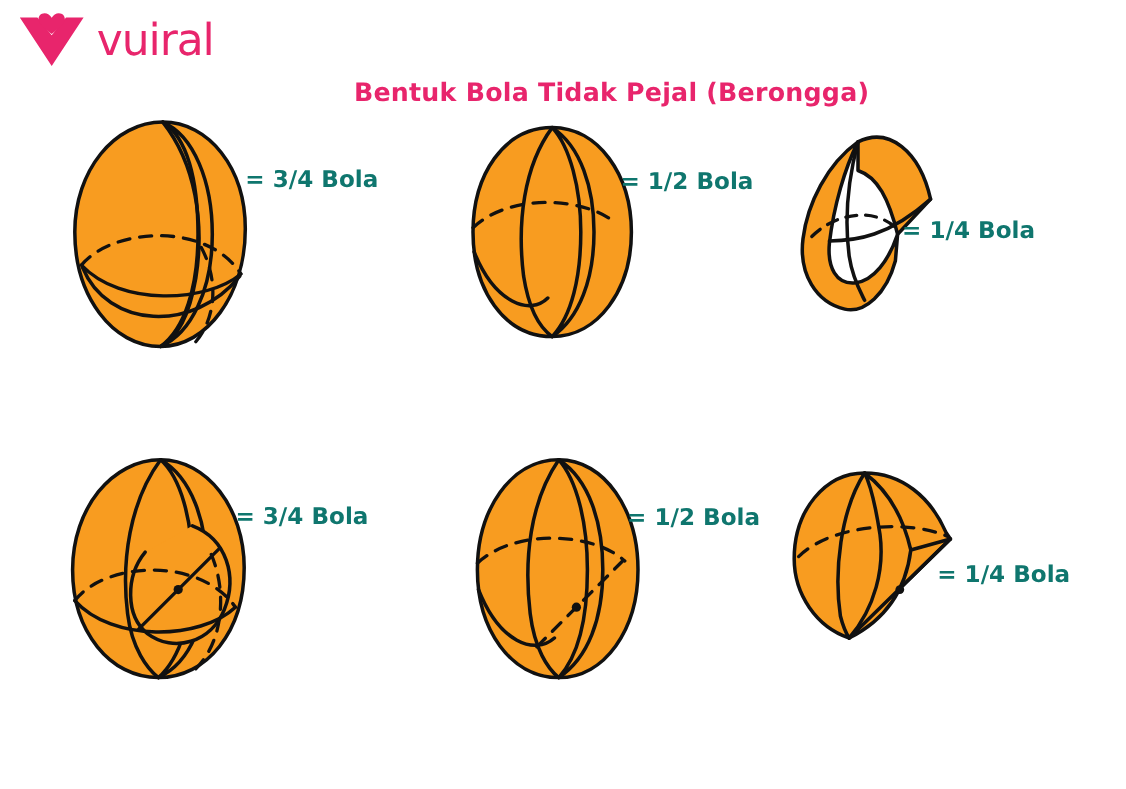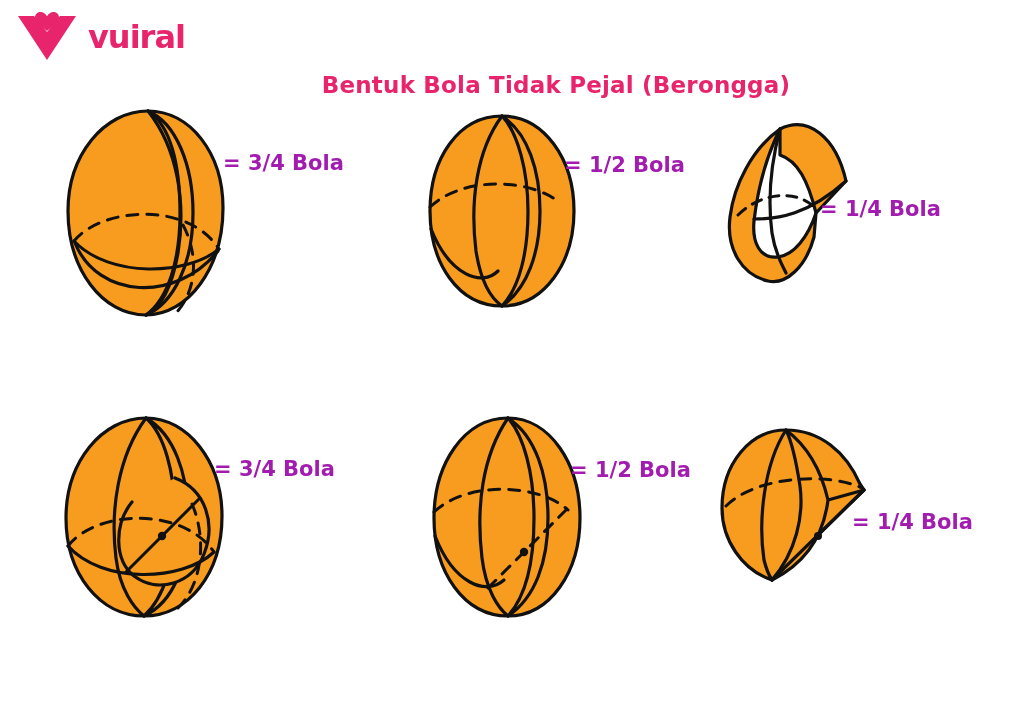--- a/index.html
+++ b/index.html
@@ -13,22 +13,22 @@
   }
   .page{position:relative;width:1024px;height:717px;}
 
   
   .logo{
     position:absolute;left:16px;top:10px;
     display:flex;align-items:center;gap:10px;
   }
   .logo-mark{width:62px;height:54px;display:block;}
   .logo-text{
-    font-size:32px;
-    font-weight:700;
+    font-size:40px;
+    font-weight:400;
     color:#E8256C;
     letter-spacing:-1px;
     line-height:1;
     font-family:"DejaVu Sans","Liberation Sans",sans-serif;
   }
 
   
   .heading{
     position:absolute;
     width:100%;
@@ -48,21 +48,21 @@
   .row-hollow{top:103px;}
   .row-solid{top:412px;}
 
   .fig{position:absolute;}
   .fig svg{display:block;overflow:visible;}
 
   .label{
     position:absolute;
     font-size:21px;
     font-weight:700;
-    color:#a21caf;
+    color:#0f766e;
     white-space:nowrap;
     font-family:"DejaVu Sans","Liberation Sans",sans-serif;
   }
 </style>
 </head>
 <body>
 
 <div class="page">
 
   <div class="logo">

